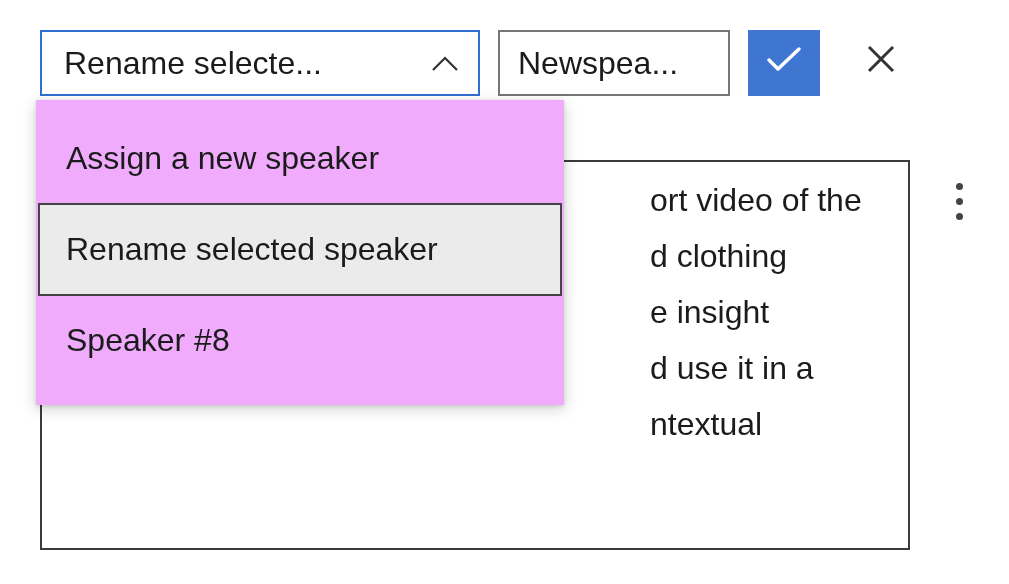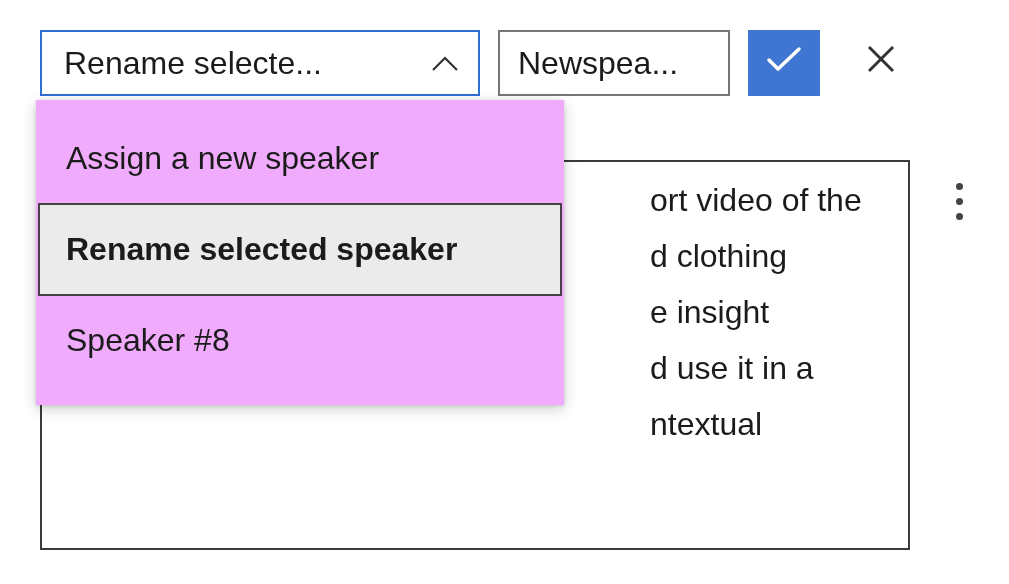--- a/index.html
+++ b/index.html
@@ -144,21 +144,20 @@
       white-space: nowrap;
       font-size: 32px;
       cursor: pointer;
       border: 2px solid transparent;
     }
     .dropdown-item.selected {
       background: #ebebeb;
       border: 2px solid #444444;
       margin: 0 2px;
       padding: 26px 26px;
-      font-weight: bold;
     }
   </style>
 </head>
 <body>
 
 <div class="toolbar">
 
   <div class="dropdown-trigger">
     <span class="label">Rename selecte...</span>
     <span class="chev-up">

